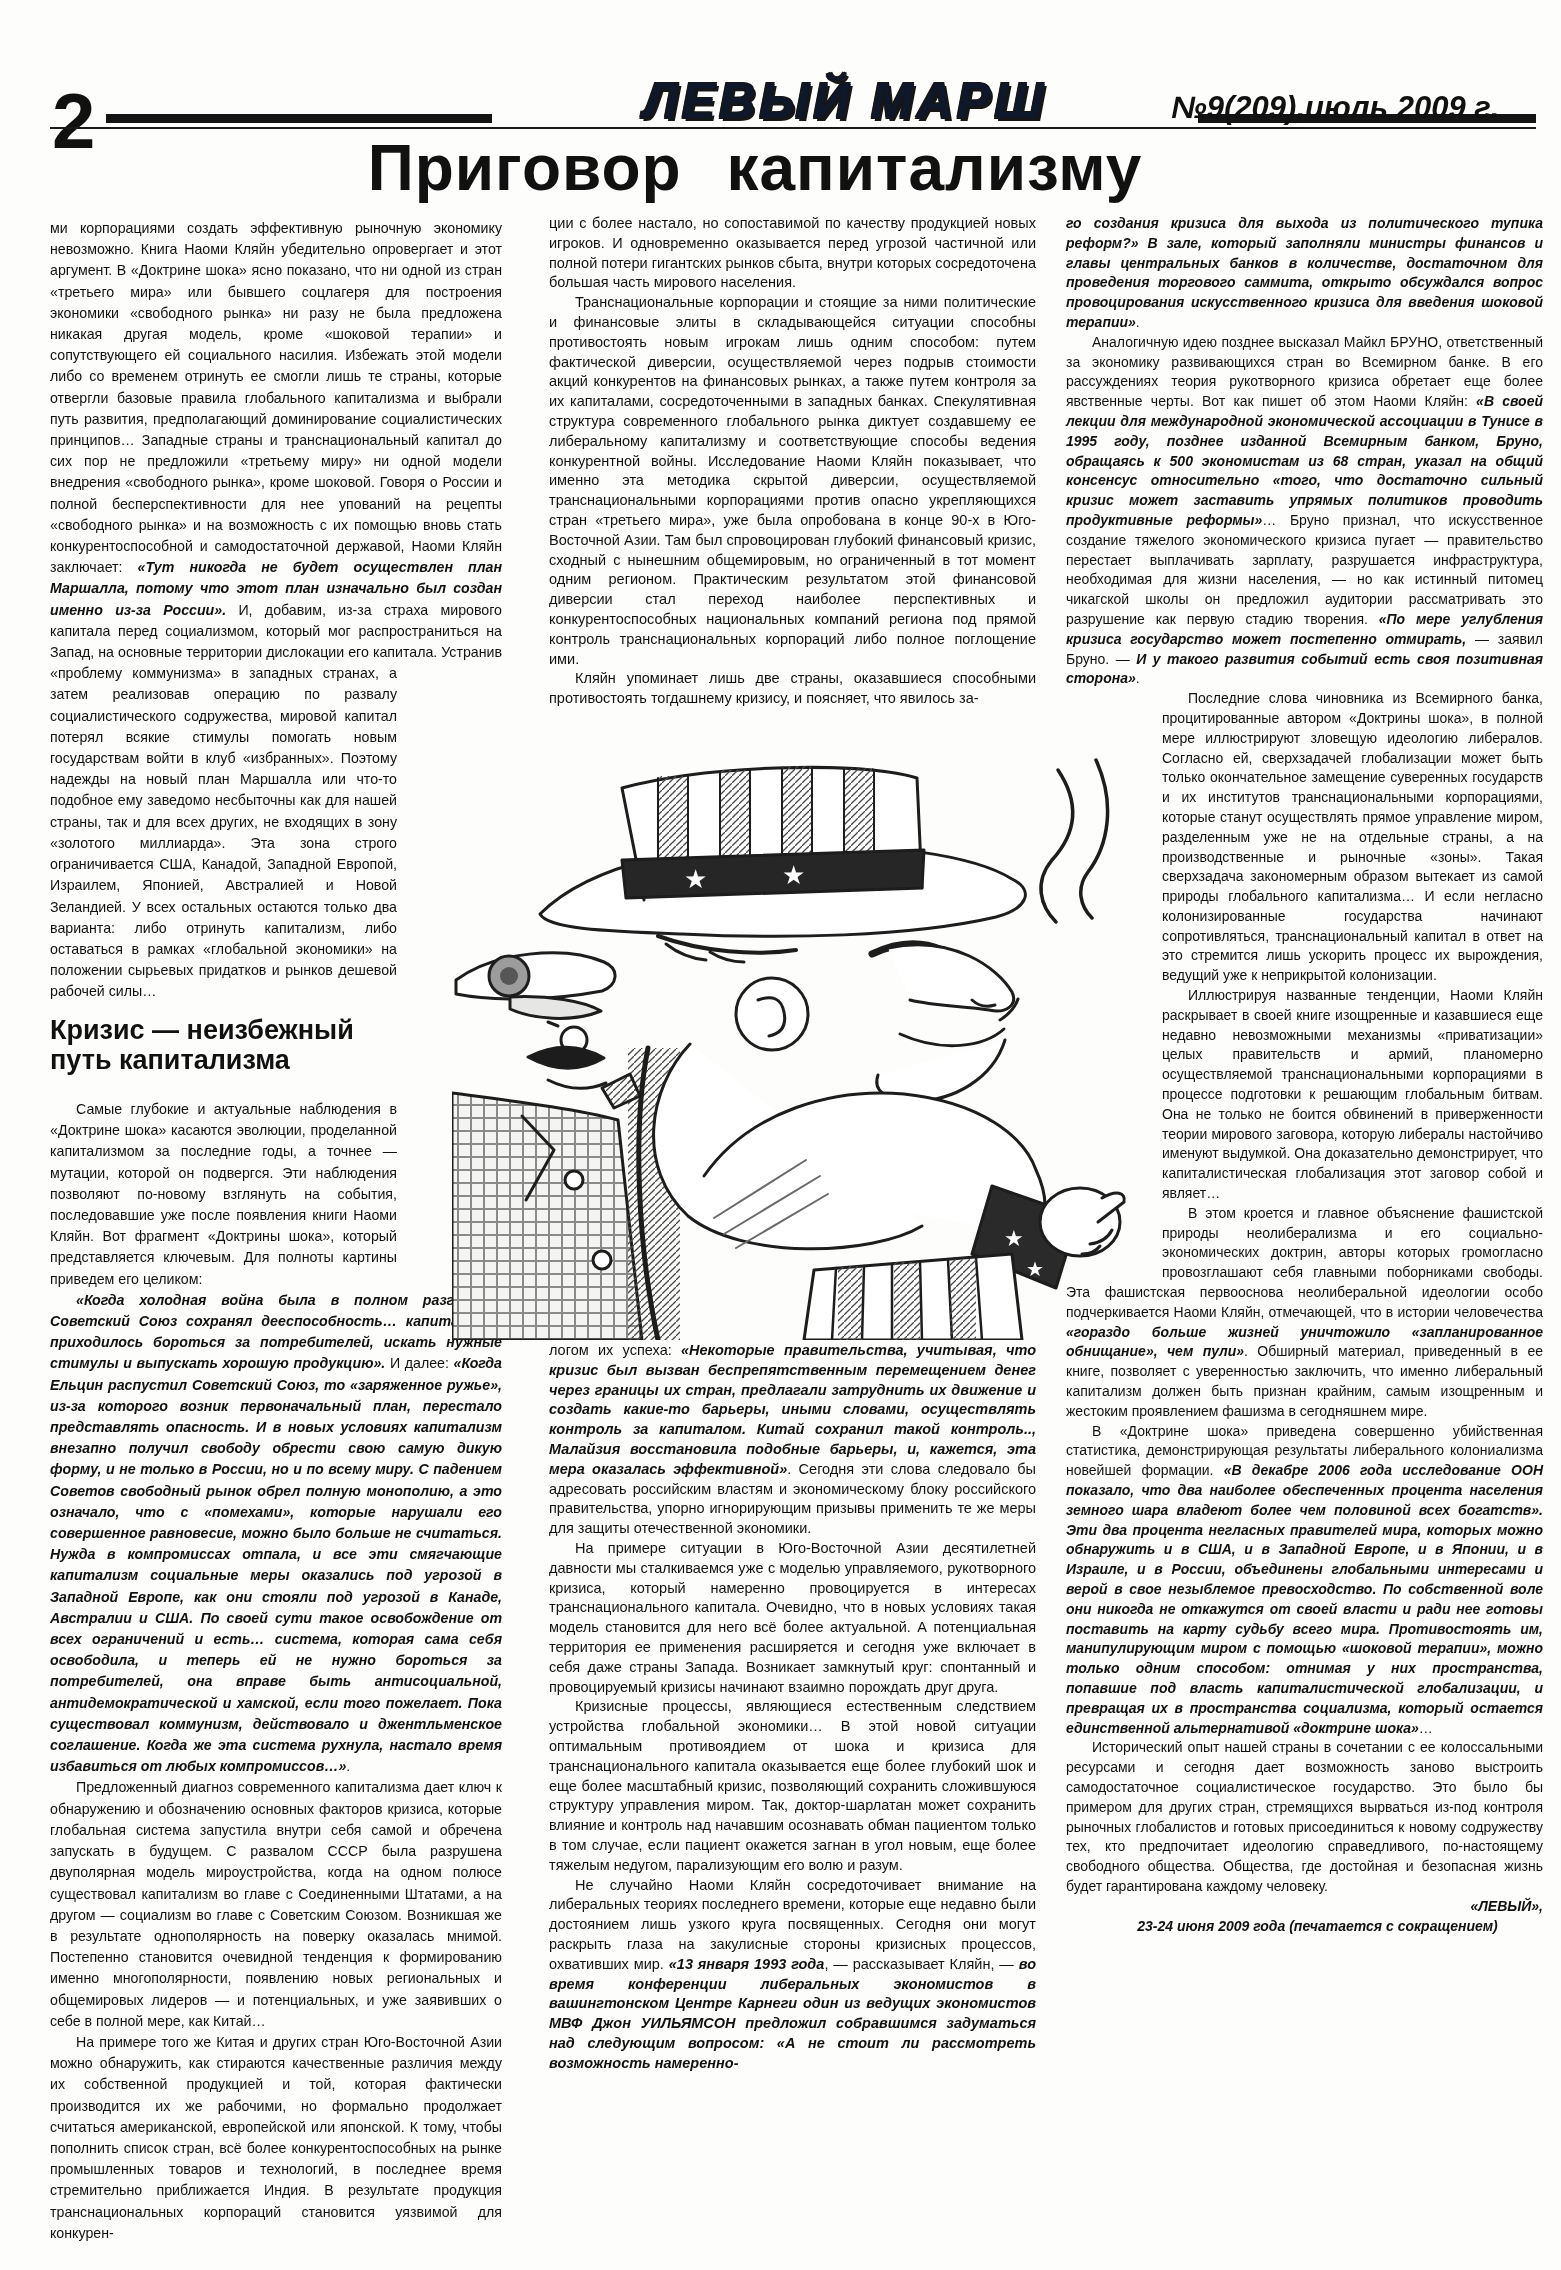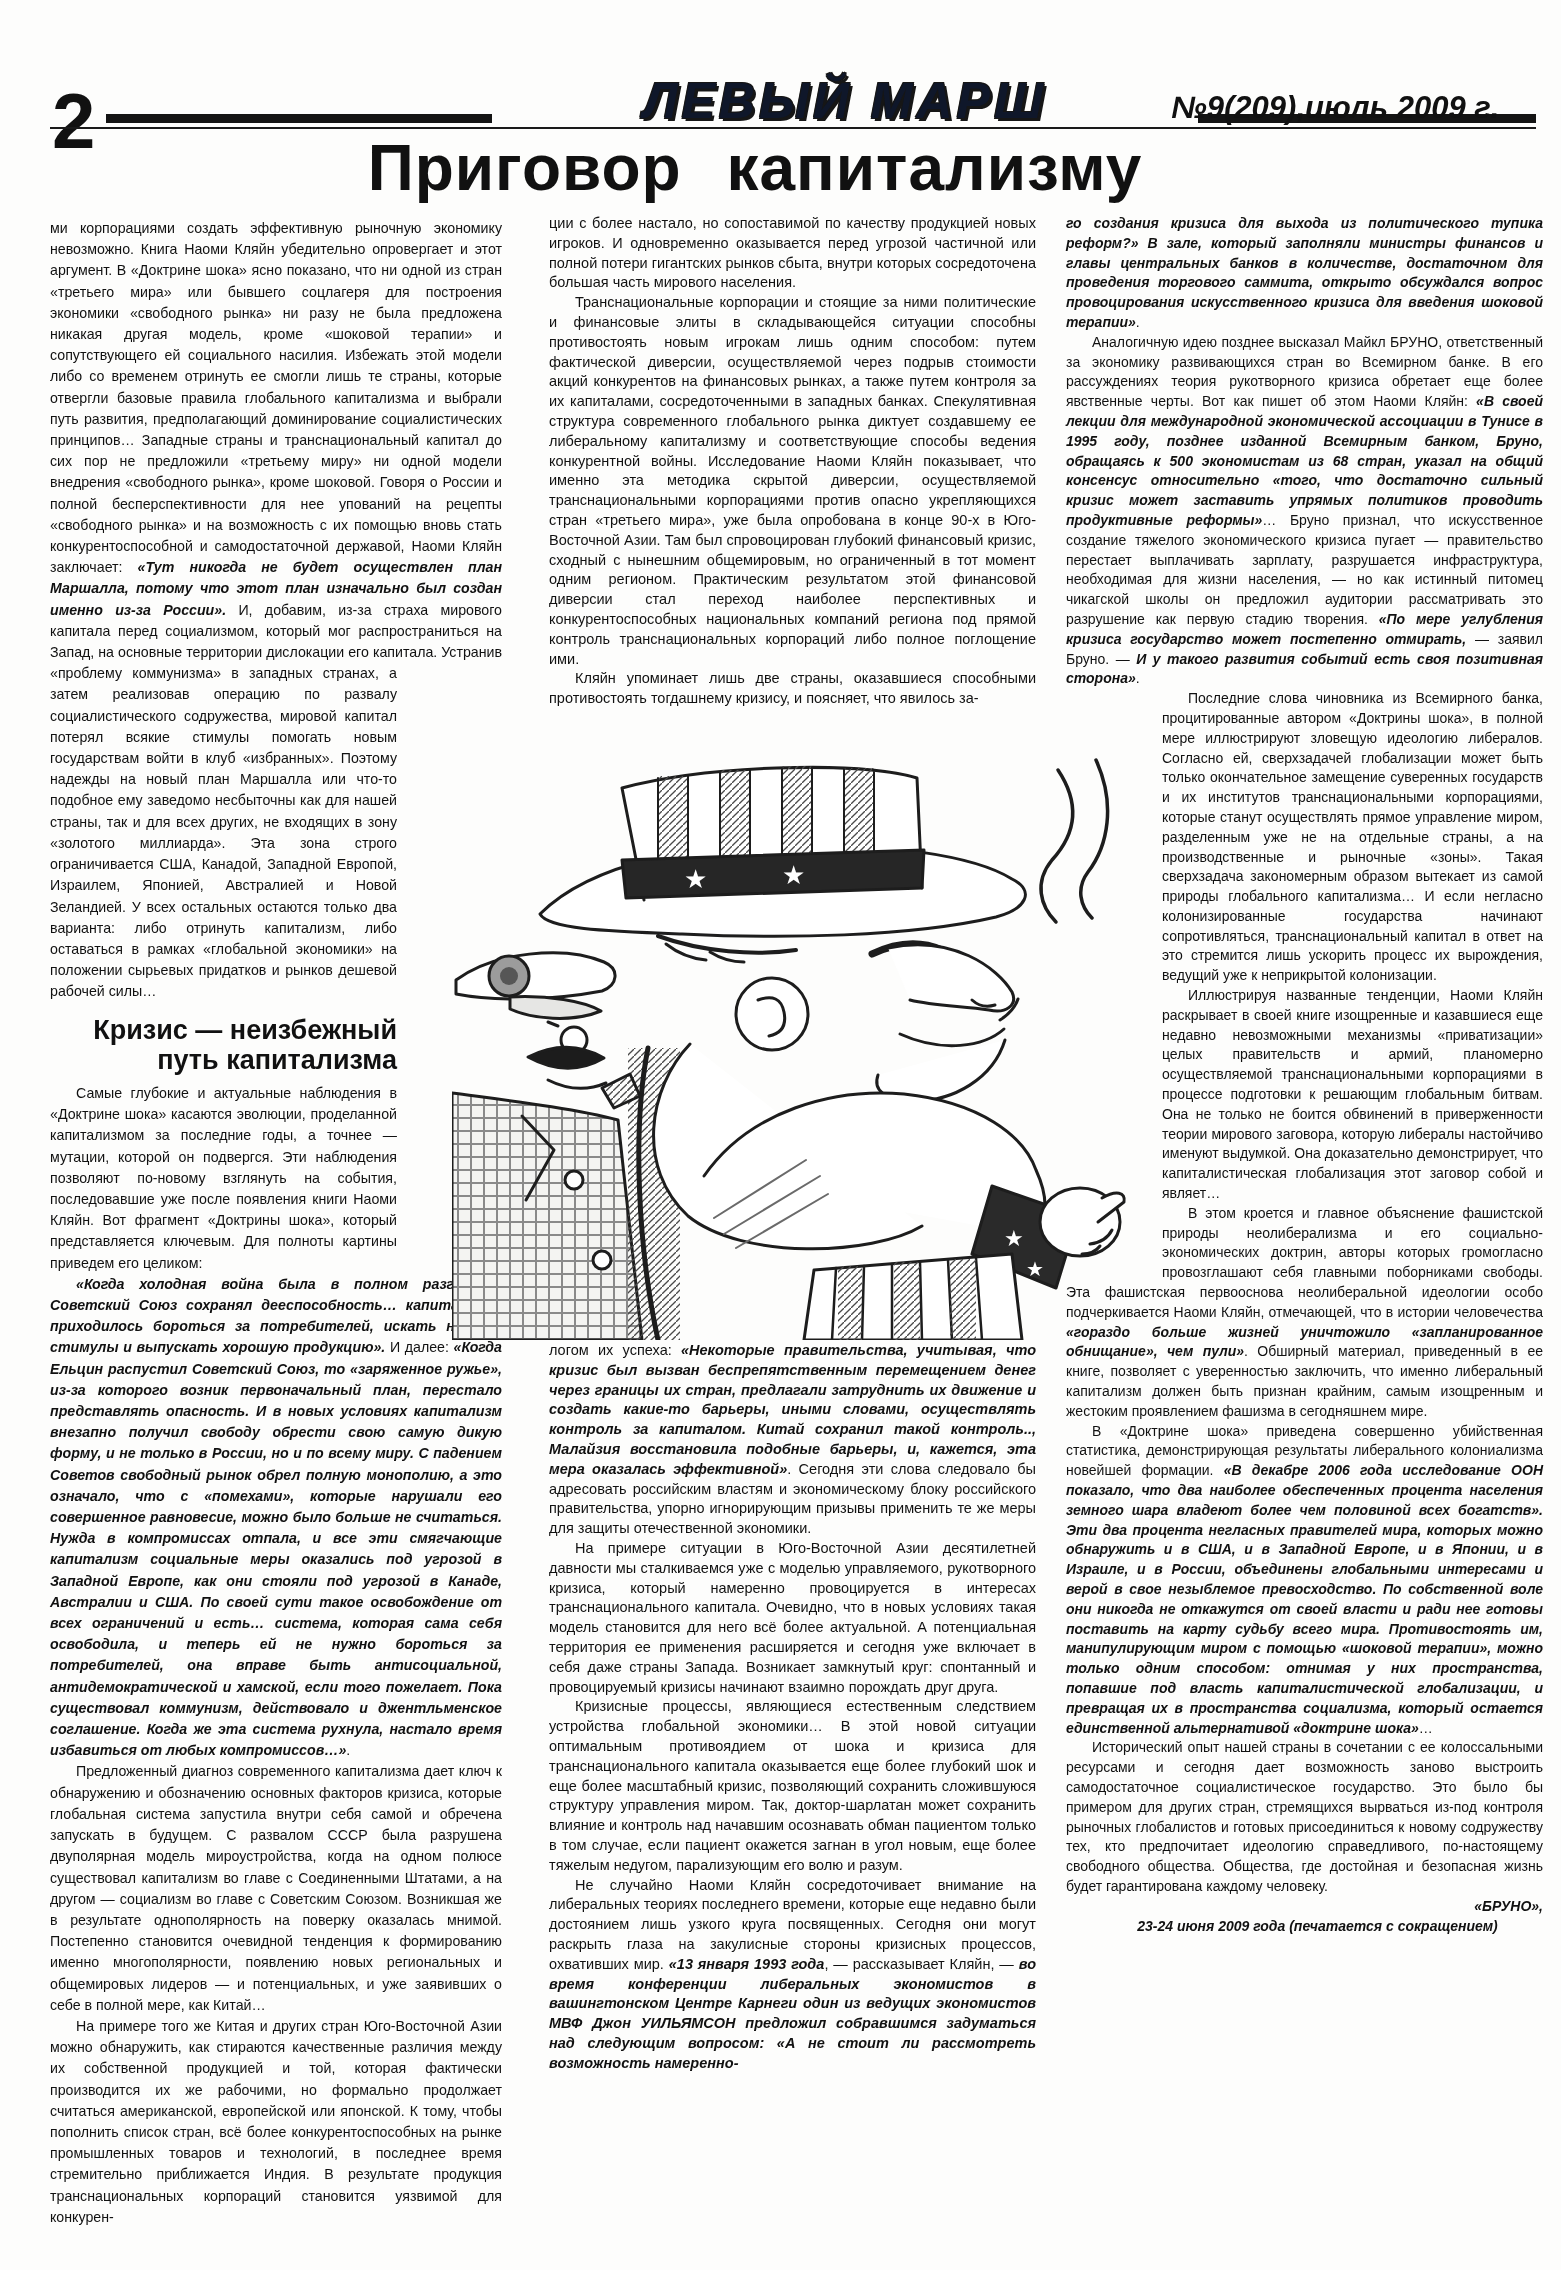--- a/index.html
+++ b/index.html
@@ -21,22 +21,22 @@
             font-size:64px;font-weight:bold;letter-spacing:1px;word-spacing:26px;line-height:1;}
   
   .col{position:absolute;text-align:justify;}
   .col p{margin:0;text-indent:26px;}
   .col p.noindent{text-indent:0;}
   .col1{left:50px;top:218px;width:452px;font-size:14.2px;line-height:21.2px;}
   .col2a{left:549px;top:214px;width:487px;font-size:14.5px;line-height:19.8px;}
   .col2b{left:549px;top:1341px;width:487px;font-size:14.5px;line-height:19.8px;}
   .col3{left:1048px;top:214px;width:477px;font-size:14px;line-height:19.8px;margin-left:18px;}
   .bi{font-weight:bold;font-style:italic;}
-  .subhead{font-size:27px;font-weight:bold;text-align:right;line-height:1.12;
-           margin:12px 0 8px 0;text-indent:0;}
+  .subhead{font-size:27px;font-weight:bold;text-align:left;line-height:1.12;
+           margin:12px 0 24px 0;text-indent:0;}
   .wrap-r{float:right;margin-left:10px;}
   .wrap-l{float:left;margin-right:10px;}
   .sig-right{text-align:right;text-indent:0;}
   .sig-center{text-align:center;text-indent:0;}
   
   .cartoon{position:absolute;left:452px;top:748px;width:676px;height:592px;margin:0;}
   .cartoon svg{width:100%;height:100%;}
 </style>
 </head>
 <body>
@@ -72,21 +72,21 @@
       <p><span>Не случайно Наоми Кляйн сосредоточивает внимание на либеральных теориях последнего времени, которые еще недавно были достоянием лишь узкого круга посвященных. Сегодня они могут раскрыть глаза на закулисные стороны кризисных процессов, охвативших мир. </span><span class="bi">«13 января 1993 года</span><span>, — рассказывает Кляйн, — </span><span class="bi">во время конференции либеральных экономистов в вашингтонском Центре Карнеги один из ведущих экономистов МВФ Джон УИЛЬЯМСОН предложил собравшимся задуматься над следующим вопросом: «А не стоит ли рассмотреть возможность намеренно-</span></p>
     </section>
   <section class="col col3">
       <p class="noindent"><span class="bi">го создания кризиса для выхода из политического тупика реформ?» В зале, который заполняли министры финансов и главы центральных банков в количестве, достаточном для проведения торгового саммита, открыто обсуждался вопрос провоцирования искусственного кризиса для введения шоковой терапии»</span><span>.</span></p>
       <p><span>Аналогичную идею позднее высказал Майкл БРУНО, ответственный за экономику развивающихся стран во Всемирном банке. В его рассуждениях теория рукотворного кризиса обретает еще более явственные черты. Вот как пишет об этом Наоми Кляйн: </span><span class="bi">«В своей лекции для международной экономической ассоциации в Тунисе в 1995 году, позднее изданной Всемирным банком, Бруно, обращаясь к 500 экономистам из 68 стран, указал на общий консенсус относительно «того, что достаточно сильный кризис может заставить упрямых политиков проводить продуктивные реформы»</span><span>… Бруно признал, что искусственное создание тяжелого экономического кризиса пугает — правительство перестает выплачивать зарплату, разрушается инфраструктура, необходимая для жизни населения, — но как истинный питомец чикагской школы он предложил аудитории рассматривать это разрушение как первую стадию творения. </span><span class="bi">«По мере углубления кризиса государство может постепенно отмирать,</span><span> — заявил Бруно. — </span><span class="bi">И у такого развития событий есть своя позитивная сторона»</span><span>.</span></p>
       <p><span class="wrap-l" style="width: 86px; height: 590px;"></span><span>Последние слова чиновника из Всемирного банка, процитированные автором «Доктрины шока», в полной мере иллюстрируют зловещую идеологию либералов. Согласно ей, сверхзадачей глобализации может быть только окончательное замещение суверенных государств и их институтов транснациональными корпорациями, которые станут осуществлять прямое управление миром, разделенным уже не на отдельные страны, а на производственные и рыночные «зоны». Такая сверхзадача закономерным образом вытекает из самой природы глобального капитализма… И если негласно колонизированные государства начинают сопротивляться, транснациональный капитал в ответ на это стремится лишь ускорить процесс их вырождения, ведущий уже к неприкрытой колонизации.</span></p>
       <p><span>Иллюстрируя названные тенденции, Наоми Кляйн раскрывает в своей книге изощренные и казавшиеся еще недавно невозможными механизмы «приватизации» целых правительств и армий, планомерно осуществляемой транснациональными корпорациями в процессе подготовки к решающим глобальным битвам. Она не только не боится обвинений в приверженности теории мирового заговора, которую либералы настойчиво именуют выдумкой. Она доказательно демонстрирует, что капиталистическая глобализация этот заговор собой и являет…</span></p>
       <p><span>В этом кроется и главное объяснение фашистской природы неолиберализма и его социально-экономических доктрин, авторы которых громогласно провозглашают себя главными поборниками свободы. Эта фашистская первооснова неолиберальной идеологии особо подчеркивается Наоми Кляйн, отмечающей, что в истории человечества </span><span class="bi">«гораздо больше жизней уничтожило «запланированное обнищание», чем пули»</span><span>. Обширный материал, приведенный в ее книге, позволяет с уверенностью заключить, что именно либеральный капитализм должен быть признан крайним, самым изощренным и жестоким проявлением фашизма в сегодняшнем мире.</span></p>
       <p><span>В «Доктрине шока» приведена совершенно убийственная статистика, демонстрирующая результаты либерального колониализма новейшей формации. </span><span class="bi">«В декабре 2006 года исследование ООН показало, что два наиболее обеспеченных процента населения земного шара владеют более чем половиной всех богатств». Эти два процента негласных правителей мира, которых можно обнаружить и в США, и в Западной Европе, и в Японии, и в Израиле, и в России, объединены глобальными интересами и верой в свое незыблемое превосходство. По собственной воле они никогда не откажутся от своей власти и ради нее готовы поставить на карту судьбу всего мира. Противостоять им, манипулирующим миром с помощью «шоковой терапии», можно только одним способом: отнимая у них пространства, попавшие под власть капиталистической глобализации, и превращая их в пространства социализма, который остается единственной альтернативой «доктрине шока»</span><span>…</span></p>
       <p><span>Исторический опыт нашей страны в сочетании с ее колоссальными ресурсами и сегодня дает возможность заново выстроить самодостаточное социалистическое государство. Это было бы примером для других стран, стремящихся вырваться из-под контроля рыночных глобалистов и готовых присоединиться к новому содружеству тех, кто предпочитает идеологию справедливого, по-настоящему свободного общества. Общества, где достойная и безопасная жизнь будет гарантирована каждому человеку.</span></p>
-      <p class="sig-right"><span class="bi">«БРУНО»,</span></p>
+      <p class="sig-right"><span class="bi">«ЛЕВЫЙ»,</span></p>
       <p class="sig-center"><span class="bi">23-24 июня 2009 года (печатается с сокращением)</span></p>
     </section>
 
   <figure class="cartoon">
     <svg viewBox="0 0 676 592" xmlns="http://www.w3.org/2000/svg">
       <defs>
         <pattern id="hatch" width="7" height="7" patternUnits="userSpaceOnUse">
           <path d="M0,7 L7,0" stroke="#4a4a4a" stroke-width="1.3"></path>
         </pattern>
         <pattern id="plaid" width="26" height="26" patternUnits="userSpaceOnUse">

